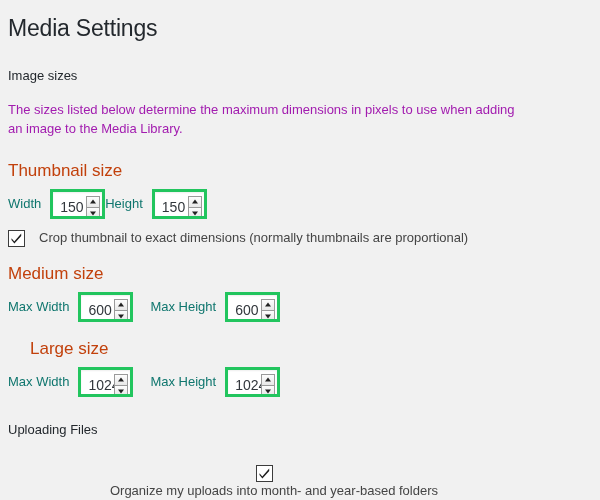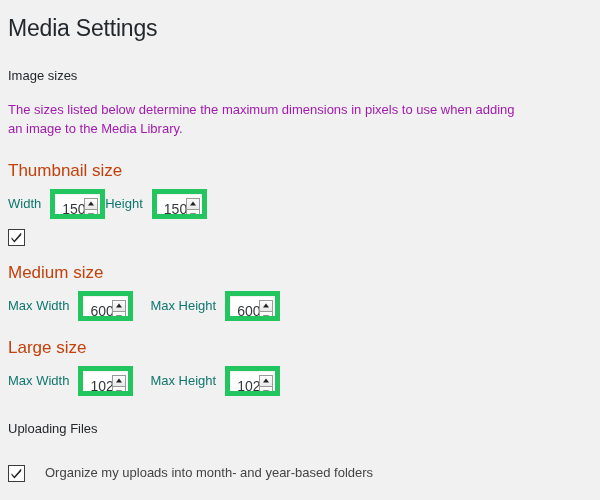--- a/index.html
+++ b/index.html
@@ -60,21 +60,21 @@
     font-size: 13px;
     color: #0f766e;
     line-height: 18px;
   }
   .num-wrap {
     position: relative;
     display: inline-block;
     width: 55px;
     height: 30px;
     background: #ffffff;
-    border: 5px solid #22c55e;
+    border: 3px solid #22c55e;
     box-shadow: 0 1px 2px rgba(0,0,0,0.07) inset;
     box-sizing: border-box;
     border-radius: 0;
     overflow: hidden;
   }
   .num-val {
     position: absolute;
     left: 7px;
     top: 0;
     height: 30px;
@@ -183,20 +183,21 @@
       </span>
     </span>
   </div>
 
   <div class="checkbox-row" style="margin-top:10px;">
     <span class="chk">
       <svg width="13" height="13" viewBox="0 0 13 13">
         <path d="M1.5 6.2 L4.3 9.6 L11.2 1.6 L11.2 4.0 L4.4 11.6 L1.5 8.0 Z" fill="#1d1d1d"></path>
       </svg>
     </span>
+    <span class="chk-label" style="margin-left:14px;">Crop thumbnail to exact dimensions (normally thumbnails are proportional)</span>
   </div>
 
   <div class="sub-title" style="margin-top:18px;">Medium size</div>
 
   <div class="field-row" style="margin-top:9px;">
     <span class="field-label">Max Width</span>
     <span class="num-wrap" style="margin-left:9px;">
       <span class="num-val">600</span>
       <span class="spinner">
         <span class="spin-btn up">
@@ -214,21 +215,21 @@
         <span class="spin-btn up">
             <span class="tri"></span>
           </span>
         <span class="spin-btn down">
             <span class="tri"></span>
           </span>
       </span>
     </span>
   </div>
 
-  <div class="sub-title" style="margin-top:18px;">Large size</div>
+  <div class="sub-title" style="margin-top:18px;margin-left:22px;">Large size</div>
 
   <div class="field-row" style="margin-top:9px;">
     <span class="field-label">Max Width</span>
     <span class="num-wrap" style="margin-left:9px;">
       <span class="num-val">1024</span>
       <span class="spinner">
         <span class="spin-btn up">
             <span class="tri"></span>
           </span>
         <span class="spin-btn down">
@@ -245,21 +246,21 @@
           </span>
         <span class="spin-btn down">
             <span class="tri"></span>
           </span>
       </span>
     </span>
   </div>
 
   <h2 class="section-title" style="margin-top:24px;">Uploading Files</h2>
 
-  <div class="checkbox-row" style="margin-top:26px;">
+  <div class="checkbox-row" style="margin-top:26px;flex-direction:column;">
     <span class="chk">
       <svg width="13" height="13" viewBox="0 0 13 13">
         <path d="M1.5 6.2 L4.3 9.6 L11.2 1.6 L11.2 4.0 L4.4 11.6 L1.5 8.0 Z" fill="#1d1d1d"></path>
       </svg>
     </span>
     <span class="chk-label" style="margin-left:20px;">Organize my uploads into month- and year-based folders</span>
   </div>
 
 </div>
 

